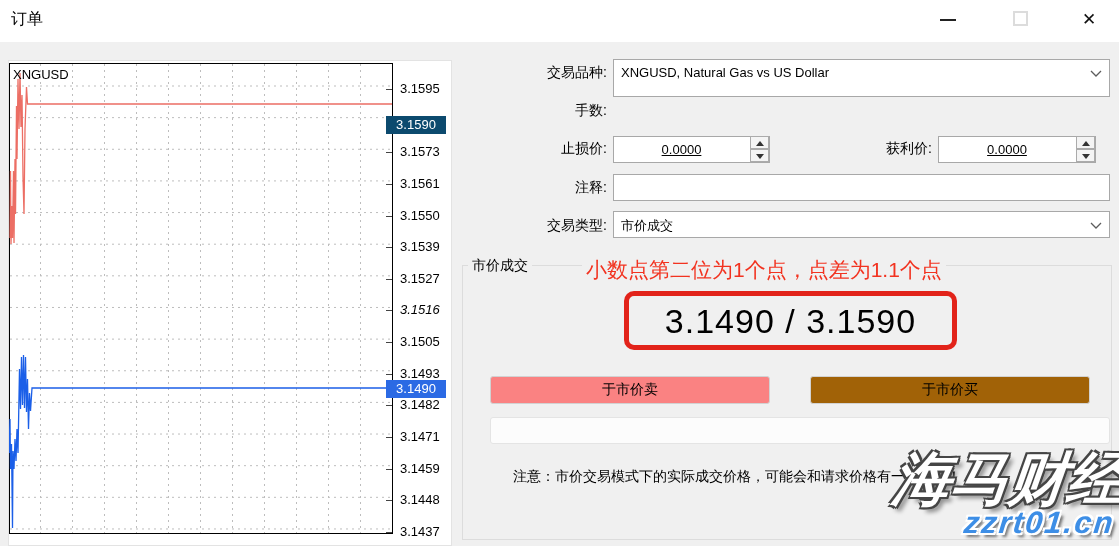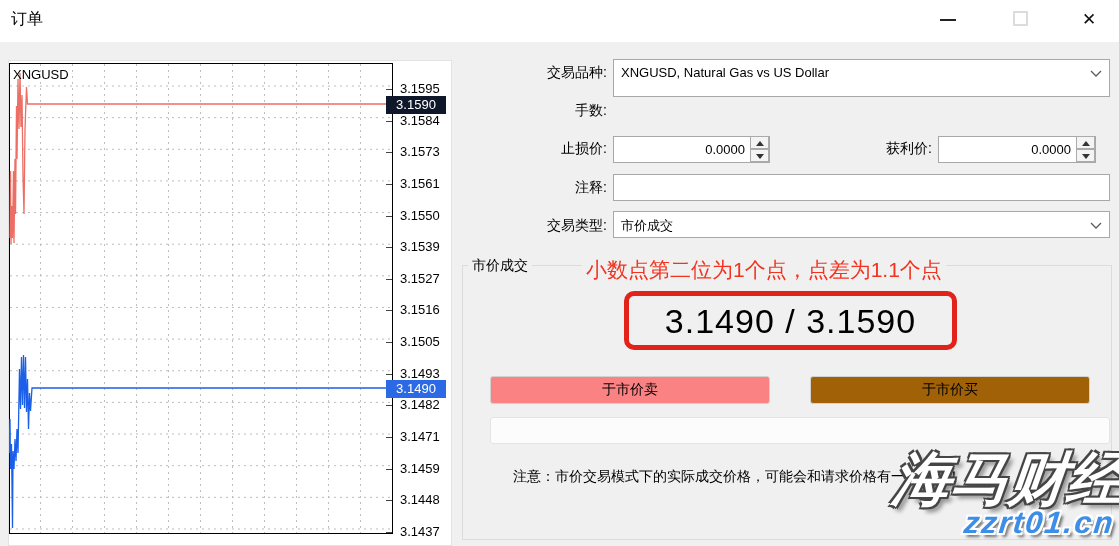--- a/index.html
+++ b/index.html
@@ -19,29 +19,29 @@
   
   .chart-panel { position:absolute; left:8px; top:60px; width:444px; height:486px;
                  background:#fff; border:1px solid #e3e3e3; }
   .chart-panel svg { position:absolute; left:0; top:2px; }
   .symbol { position:absolute; left:4px; top:6px; font-size:13px; color:#000; }
   .axis-label { position:absolute; left:391px; width:52px; height:16px; font-size:13px;
                 color:#000; line-height:16px; }
   .axis-tick { position:absolute; left:377px; width:6px; height:1px; background:#444; }
   .chip { position:absolute; left:377px; width:60px; height:18px; font-size:13px; line-height:18px;
           color:#fff; text-align:center; }
-  .chip-ask { background:#0f172a; }
+  .chip-ask { background:#0c4a6e;margin-top:20px; }
   .chip-bid { background:#2b6ae4; }
 
   
   .flabel { position:absolute; font-size:14px; color:#000; text-align:right; width:120px; }
   .field { position:absolute; background:#fff; border:1px solid #a8a8a8; font-size:13px; color:#000; }
   .combo  { padding:5px 22px 0 7px; }
   .chev { position:absolute; right:7px; top:10px; }
-  .spinval { text-align:right; padding:5px 24px 0 4px; }
+  .spinval { text-align:center; padding:5px 24px 0 4px;text-decoration:underline; }
   .spinbtns { position:absolute; right:0; top:0; width:19px; height:25px; }
   .sbtn { position:absolute; left:0; width:19px; height:13px; background:#f4f4f4; border:1px solid #ababab; }
   .sbtn.up { top:-1px; } .sbtn.dn { top:12px; }
   .tri-up { position:absolute; left:5px; top:4px; width:0; height:0;
             border-left:4px solid transparent; border-right:4px solid transparent; border-bottom:5px solid #333; }
   .tri-dn { position:absolute; left:5px; top:4px; width:0; height:0;
             border-left:4px solid transparent; border-right:4px solid transparent; border-top:5px solid #333; }
 
   
   .group { position:absolute; left:462px; top:265px; width:650px; height:275px;
@@ -131,21 +131,21 @@
         <div class="axis-label" style="top: 83.28px;">3.1573</div>
         <div class="axis-tick" style="top: 91.28px;"></div>
         <div class="axis-label" style="top: 114.92px;">3.1561</div>
         <div class="axis-tick" style="top: 122.92px;"></div>
         <div class="axis-label" style="top: 146.56px;">3.1550</div>
         <div class="axis-tick" style="top: 154.56px;"></div>
         <div class="axis-label" style="top: 178.2px;">3.1539</div>
         <div class="axis-tick" style="top: 186.2px;"></div>
         <div class="axis-label" style="top: 209.84px;">3.1527</div>
         <div class="axis-tick" style="top: 217.84px;"></div>
-        <div class="axis-label" style="top: 241.48px;">3.1516</div>
+        <div class="axis-label" style="top: 241.48px; font-style: italic;">3.1516</div>
         <div class="axis-tick" style="top: 249.48px;"></div>
         <div class="axis-label" style="top: 273.12px;">3.1505</div>
         <div class="axis-tick" style="top: 281.12px;"></div>
         <div class="axis-label" style="top: 304.76px;">3.1493</div>
         <div class="axis-tick" style="top: 312.76px;"></div>
         <div class="axis-label" style="top: 336.4px;">3.1482</div>
         <div class="axis-tick" style="top: 344.4px;"></div>
         <div class="axis-label" style="top: 368.04px;">3.1471</div>
         <div class="axis-tick" style="top: 376.04px;"></div>
         <div class="axis-label" style="top: 399.68px;">3.1459</div>

